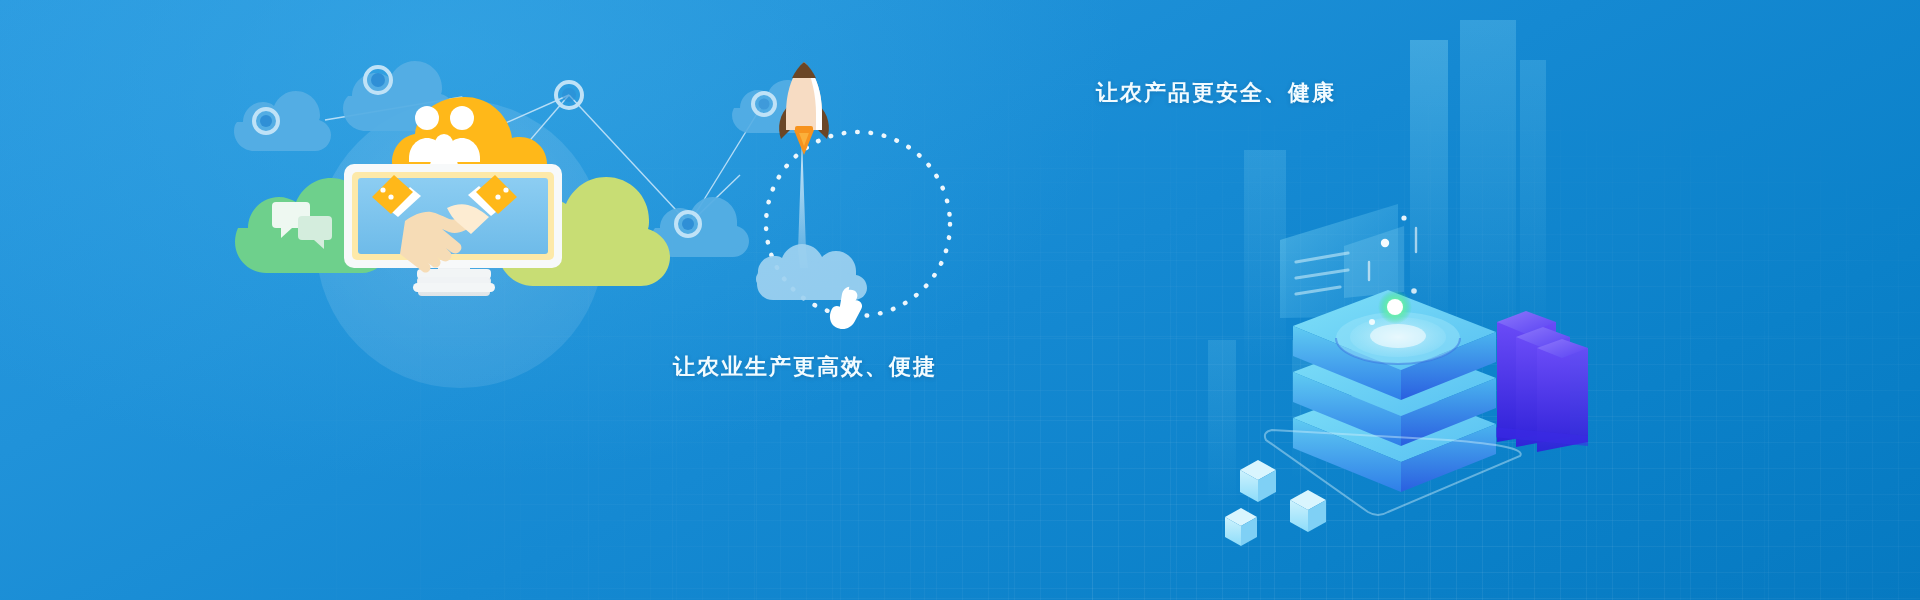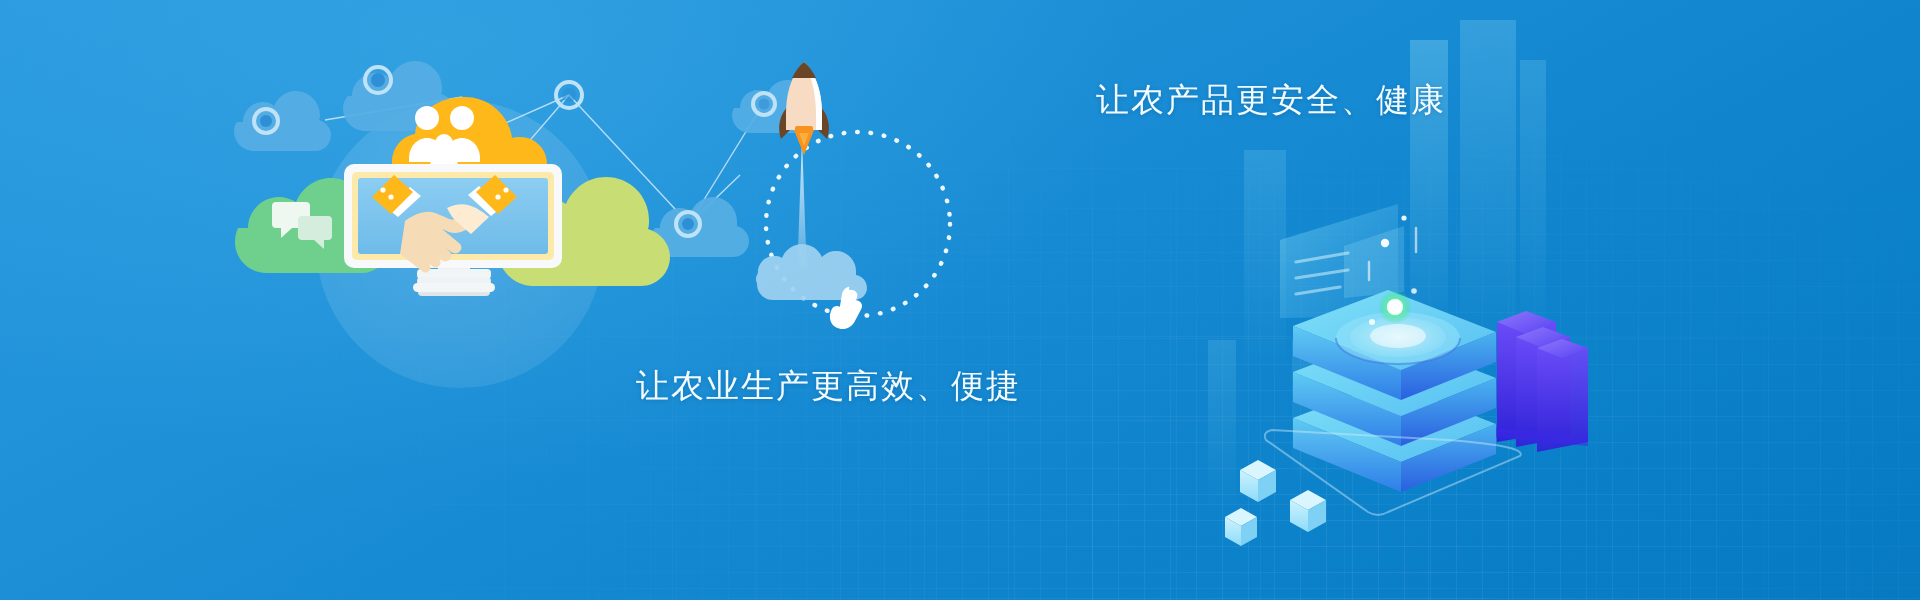--- a/index.html
+++ b/index.html
@@ -37,28 +37,28 @@
     position:absolute;left:316px;top:100px;width:288px;height:288px;border-radius:50%;
     background:radial-gradient(circle at 46% 40%, rgba(255,255,255,.17) 0%, rgba(255,255,255,.11) 58%, rgba(255,255,255,.07) 100%);
     pointer-events:none;
   }
   svg{display:block;overflow:visible;}
   .layer{position:absolute;left:0;top:0;width:1920px;height:600px;pointer-events:none;}
 
   .tagline{
     position:absolute;
     color:#f2fbff;
-    font-size:33px;
+    font-size:22px;
     letter-spacing:2px;
-    font-weight:400;
+    font-weight:700;
     white-space:nowrap;
     text-shadow:0 1px 4px rgba(0,50,95,.25);
   }
   #tag-a{left:1096px;top:78px;}
-  #tag-b{left:636px;top:352px;margin-top:12px;}
+  #tag-b{left:673px;top:352px;}
 </style>
 </head>
 <body>
 
 <div id="stage">
 
   <div class="grid"></div>
   <div class="grid2"></div>
   <div class="halo"></div>
 

